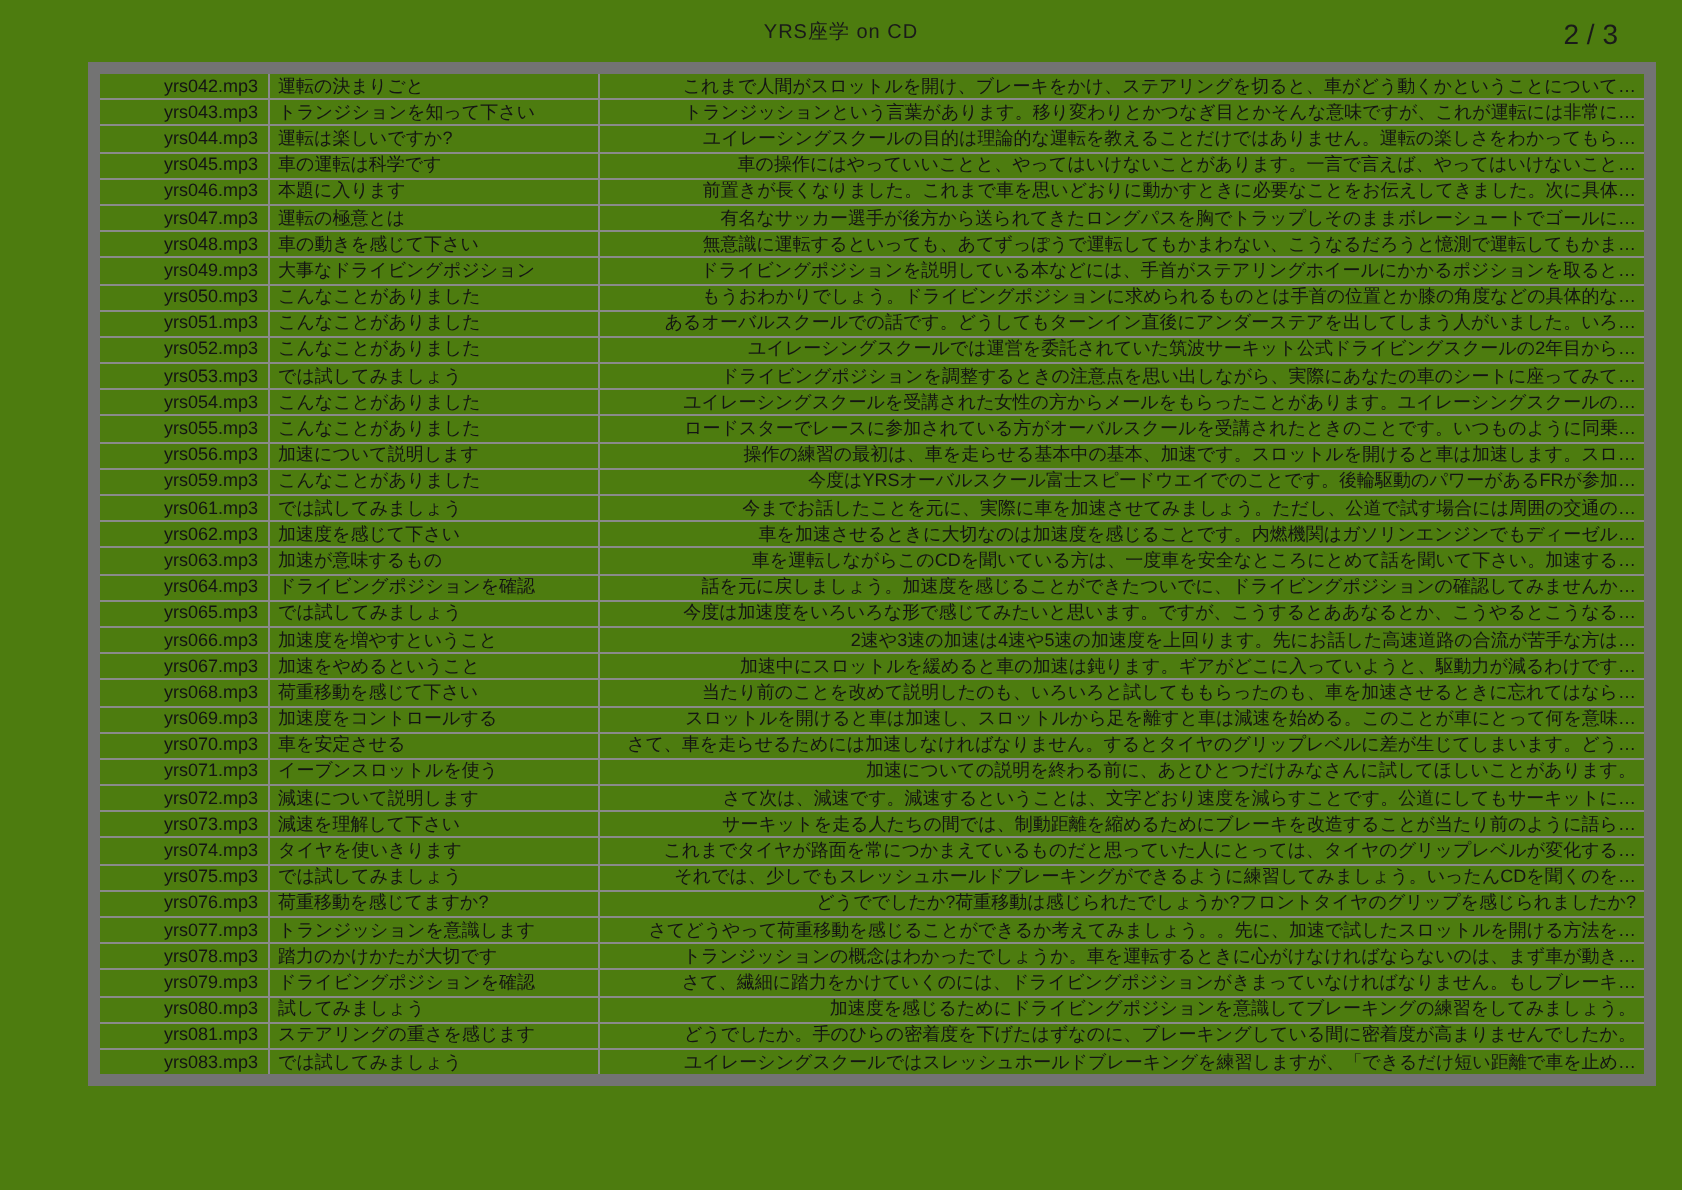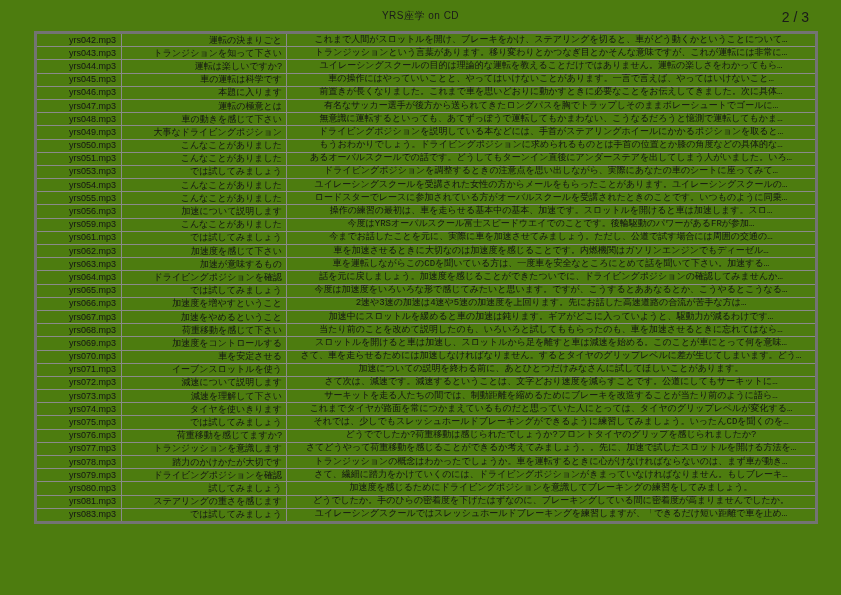--- a/index.html
+++ b/index.html
@@ -35,49 +35,48 @@
   .page-indicator {
     position: absolute;
     right: 32px;
     top: 0;
     font-size: 14px;
     color: #1a1a1a;
   }
   .track-table {
     position: absolute;
     top: 31px;
-    left: 34px;
+    left: 44px;
     width: 784px;
     border-collapse: collapse;
     table-layout: fixed;
-    border: 3px solid #737373;
+    border: 6px solid #737373;
     font-size: 9px;
   }
   .track-table td {
     border: 1px solid #8a8a8a;
     height: 12.2px;
     line-height: 11px;
     padding: 0 4px;
     white-space: nowrap;
     overflow: hidden;
     color: #141414;
     vertical-align: middle;
   }
   td.col-file {
     width: 75px;
     text-align: right;
     padding-right: 5px;
   }
   td.col-title {
     width: 156px;
+    text-align: left;
+  }
+  td.col-desc {
     text-align: right;
-  }
-  td.col-desc {
-    text-align: center;
-    font-family: Liberation Mono, monospace;
   }
 </style>
 </head>
 <body>
 
 <div class="page">
   <div class="doc-header">
     <div class="doc-title">YRS座学 on CD</div>
     <div class="page-indicator">2 / 3</div>
   </div>
@@ -127,20 +126,25 @@
           <td class="col-file">yrs050.mp3</td>
           <td class="col-title">こんなことがありました</td>
           <td class="col-desc">もうおわかりでしょう。ドライビングポジションに求められるものとは手首の位置とか膝の角度などの具体的な…</td>
         </tr>
         <tr>
           <td class="col-file">yrs051.mp3</td>
           <td class="col-title">こんなことがありました</td>
           <td class="col-desc">あるオーバルスクールでの話です。どうしてもターンイン直後にアンダーステアを出してしまう人がいました。いろ…</td>
         </tr>
         <tr>
+          <td class="col-file">yrs052.mp3</td>
+          <td class="col-title">こんなことがありました</td>
+          <td class="col-desc">ユイレーシングスクールでは運営を委託されていた筑波サーキット公式ドライビングスクールの2年目から…</td>
+        </tr>
+        <tr>
           <td class="col-file">yrs053.mp3</td>
           <td class="col-title">では試してみましょう</td>
           <td class="col-desc">ドライビングポジションを調整するときの注意点を思い出しながら、実際にあなたの車のシートに座ってみて…</td>
         </tr>
         <tr>
           <td class="col-file">yrs054.mp3</td>
           <td class="col-title">こんなことがありました</td>
           <td class="col-desc">ユイレーシングスクールを受講された女性の方からメールをもらったことがあります。ユイレーシングスクールの…</td>
         </tr>
         <tr>

